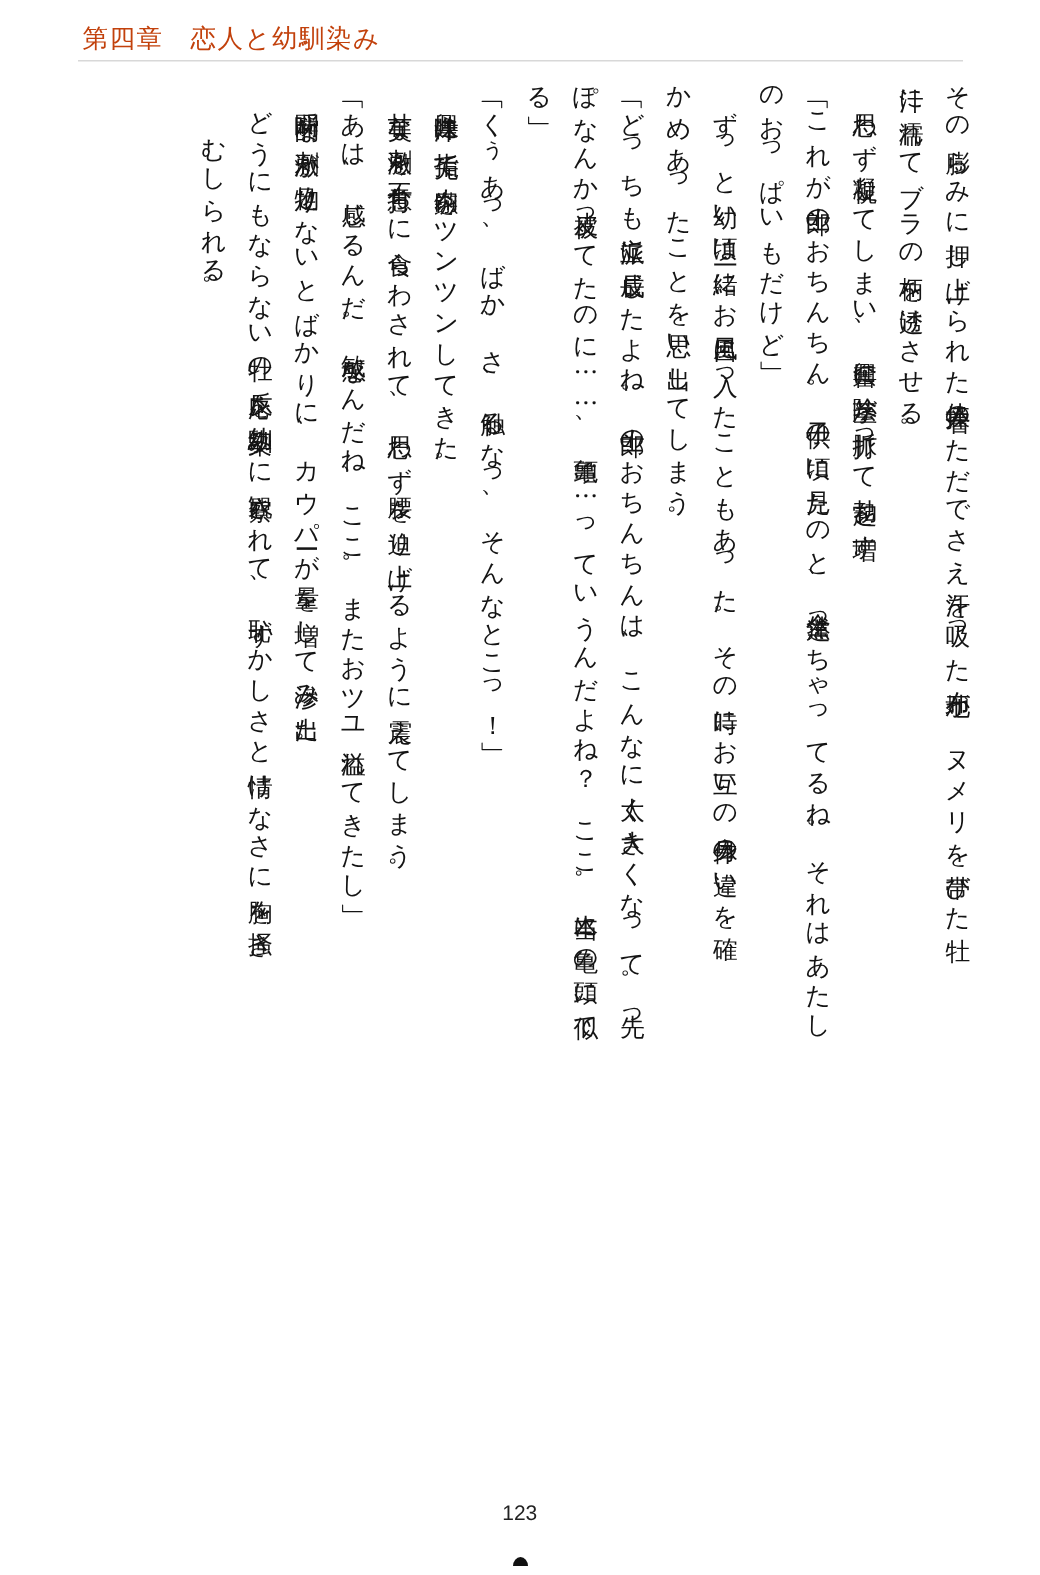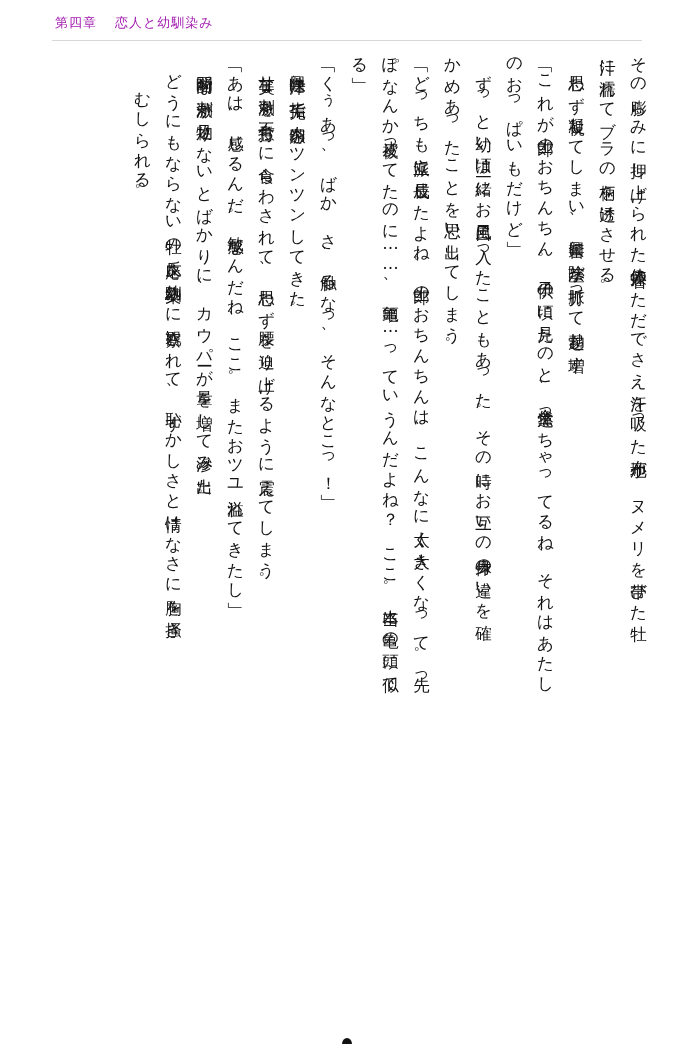--- a/index.html
+++ b/index.html
@@ -22,23 +22,23 @@
     width: 693px;
     height: 1050px;
     background: #ffffff;
   }
 
   
   .header {
     position: absolute;
     top: 14px;
     left: 55px;
-    font-size: 13px;
+    font-size: 17px;
     letter-spacing: 1px;
-    color: #a21caf;
+    color: #c2410c;
     white-space: nowrap;
   }
   .header .chapter-no {
     margin-right: 18px;
   }
 
   
   .header-rule {
     position: absolute;
     top: 40px;
@@ -128,14 +128,15 @@
     <div class="vline">る」</div>
     <div class="vline indent-1">「くぅあっ、ばか、さ、触るなっ、そんなとこっ！」</div>
     <div class="vline indent-1">興味津々に指先で肉鏃をツンツンしてきた。</div>
     <div class="vline indent-1">甘美な刺激を不意打ちに食らわされて、思わず腰を迫り上げるように震えてしまう。</div>
     <div class="vline indent-1">「あは、感じるんだ。敏感なんだね、ここ。またおツユ溢れてきたし」</div>
     <div class="vline indent-1">瞬間的な刺激が物足りないとばかりに、カウパーが量を増して滲み出た。</div>
     <div class="vline indent-1">どうにもならない牡の反応を幼馴染みに観察されて、恥ずかしさと情けなさに胸を掻き</div>
     <div class="vline indent-2">むしられる。</div>
   </div>
 
+  <div class="page-number">123</div>
   <div class="bottom-mark"></div>
 </div>
 
 </body></html>

